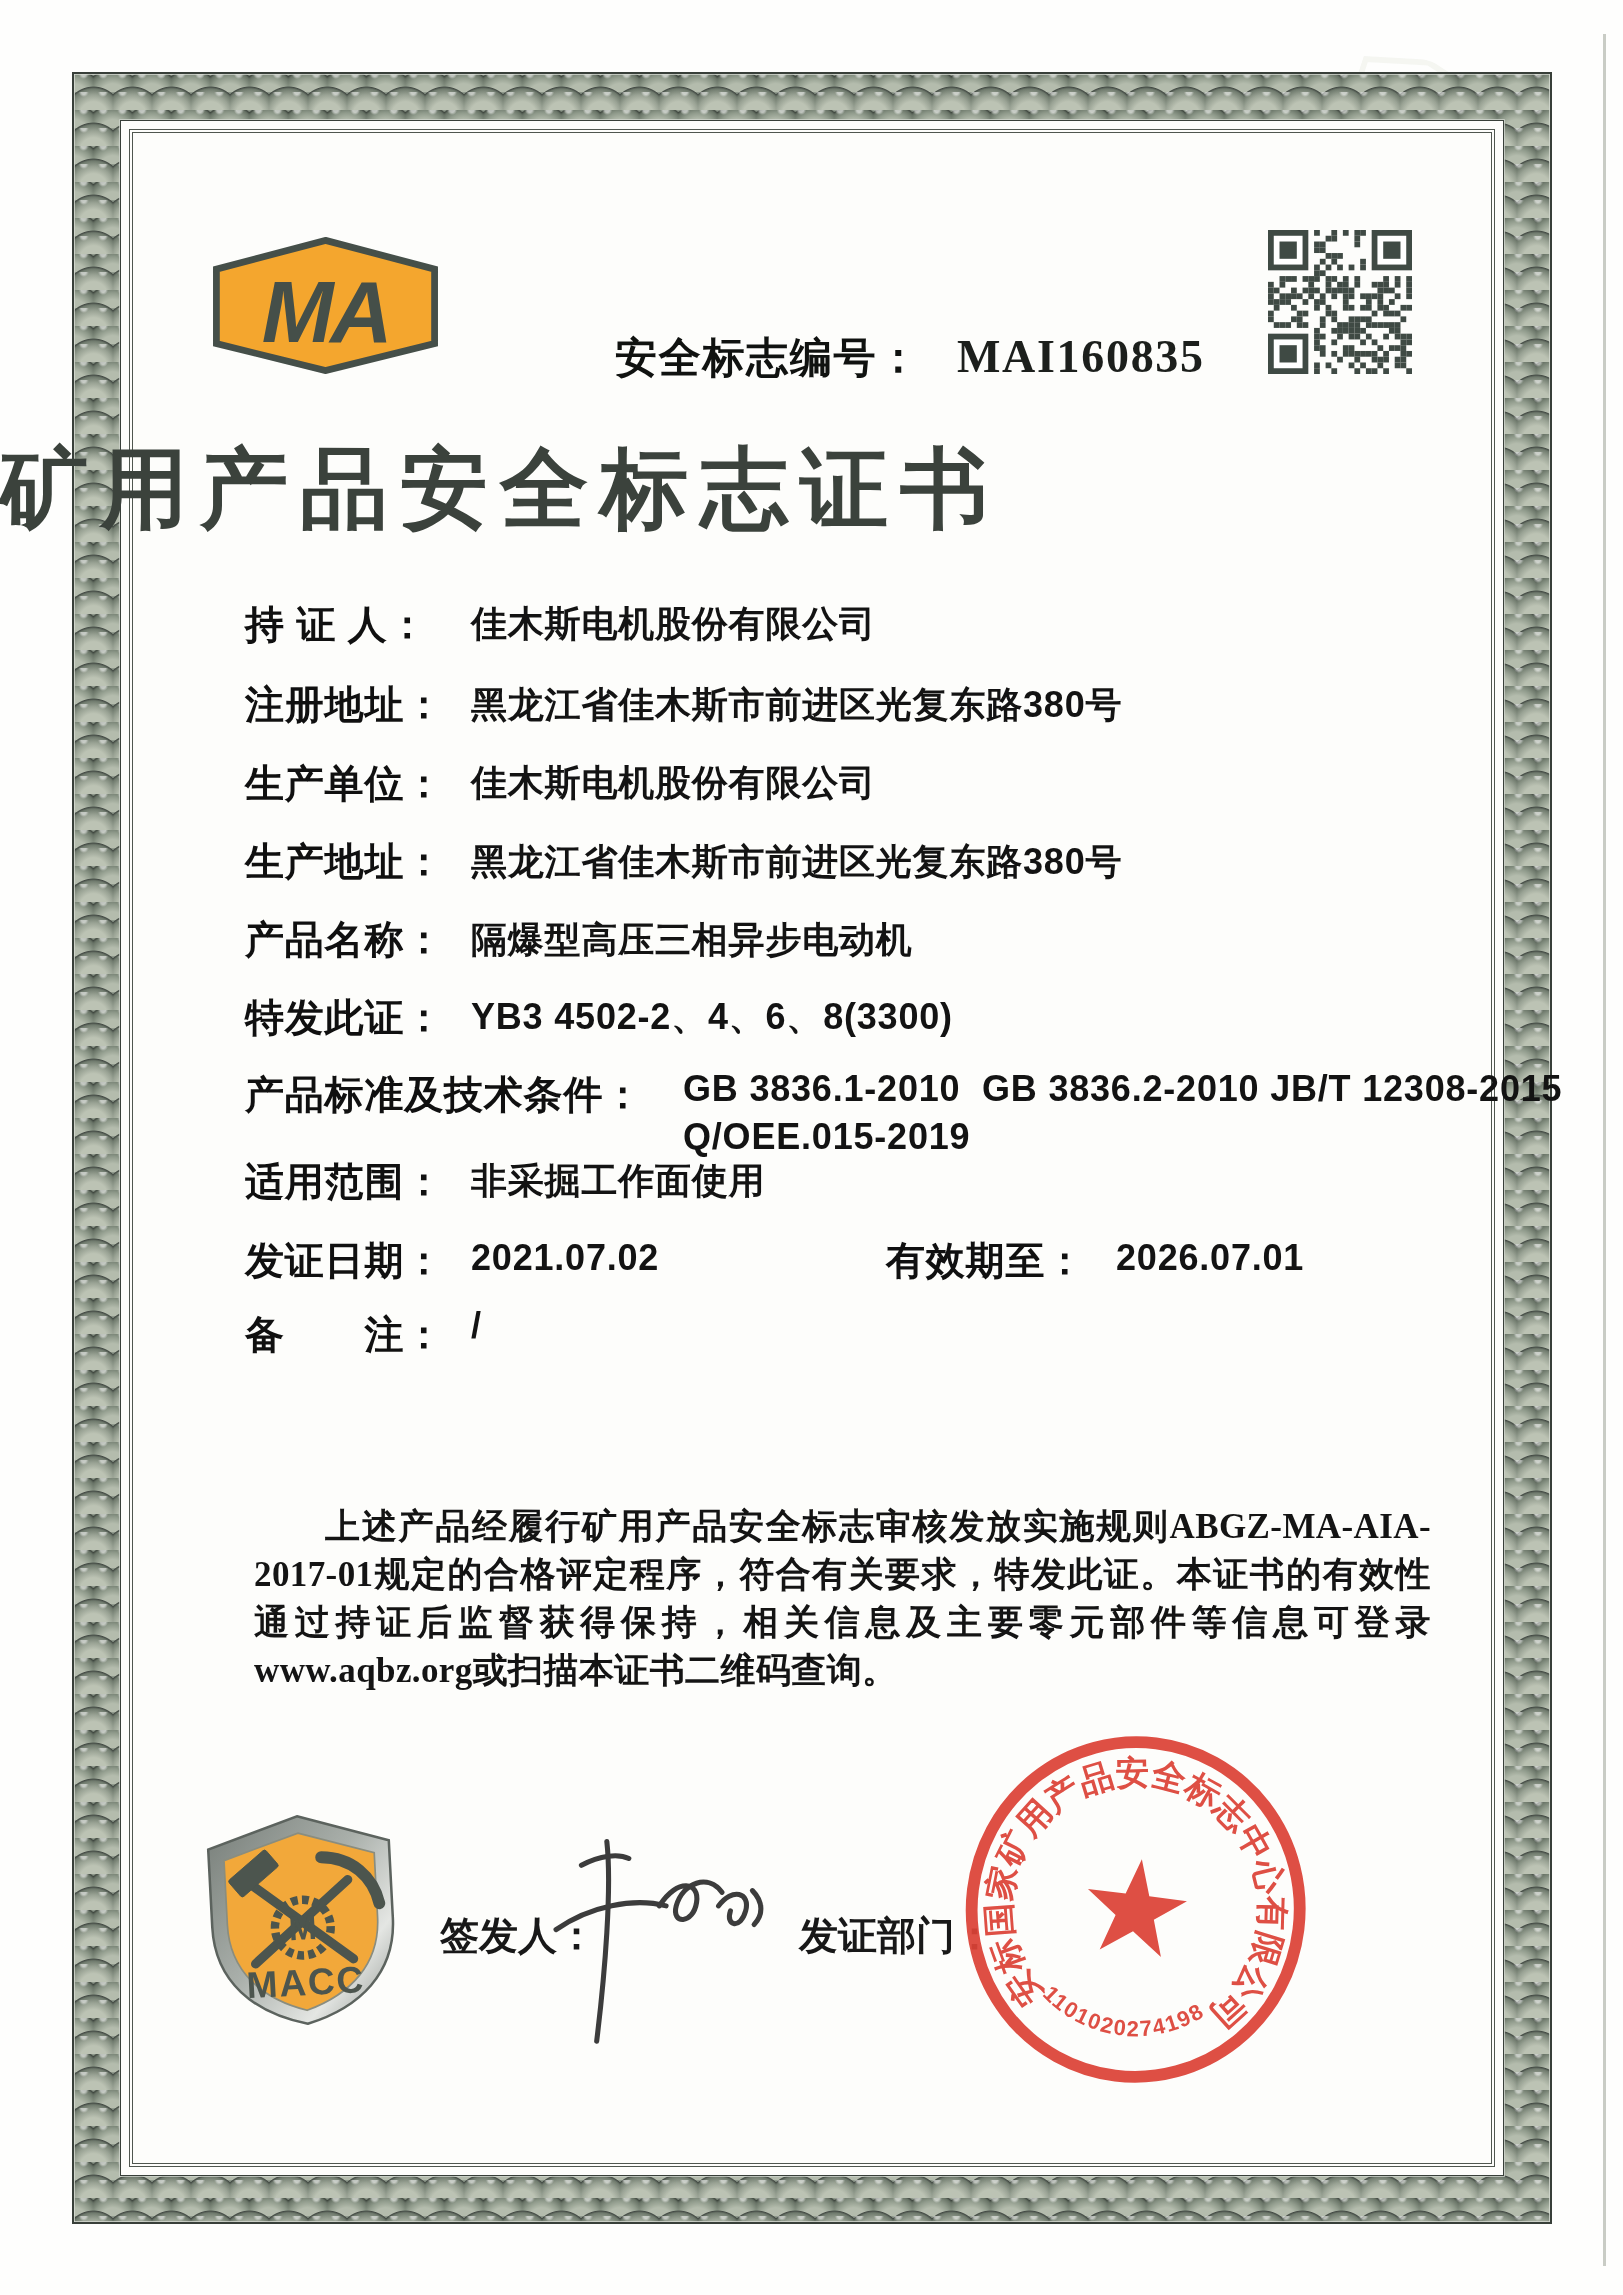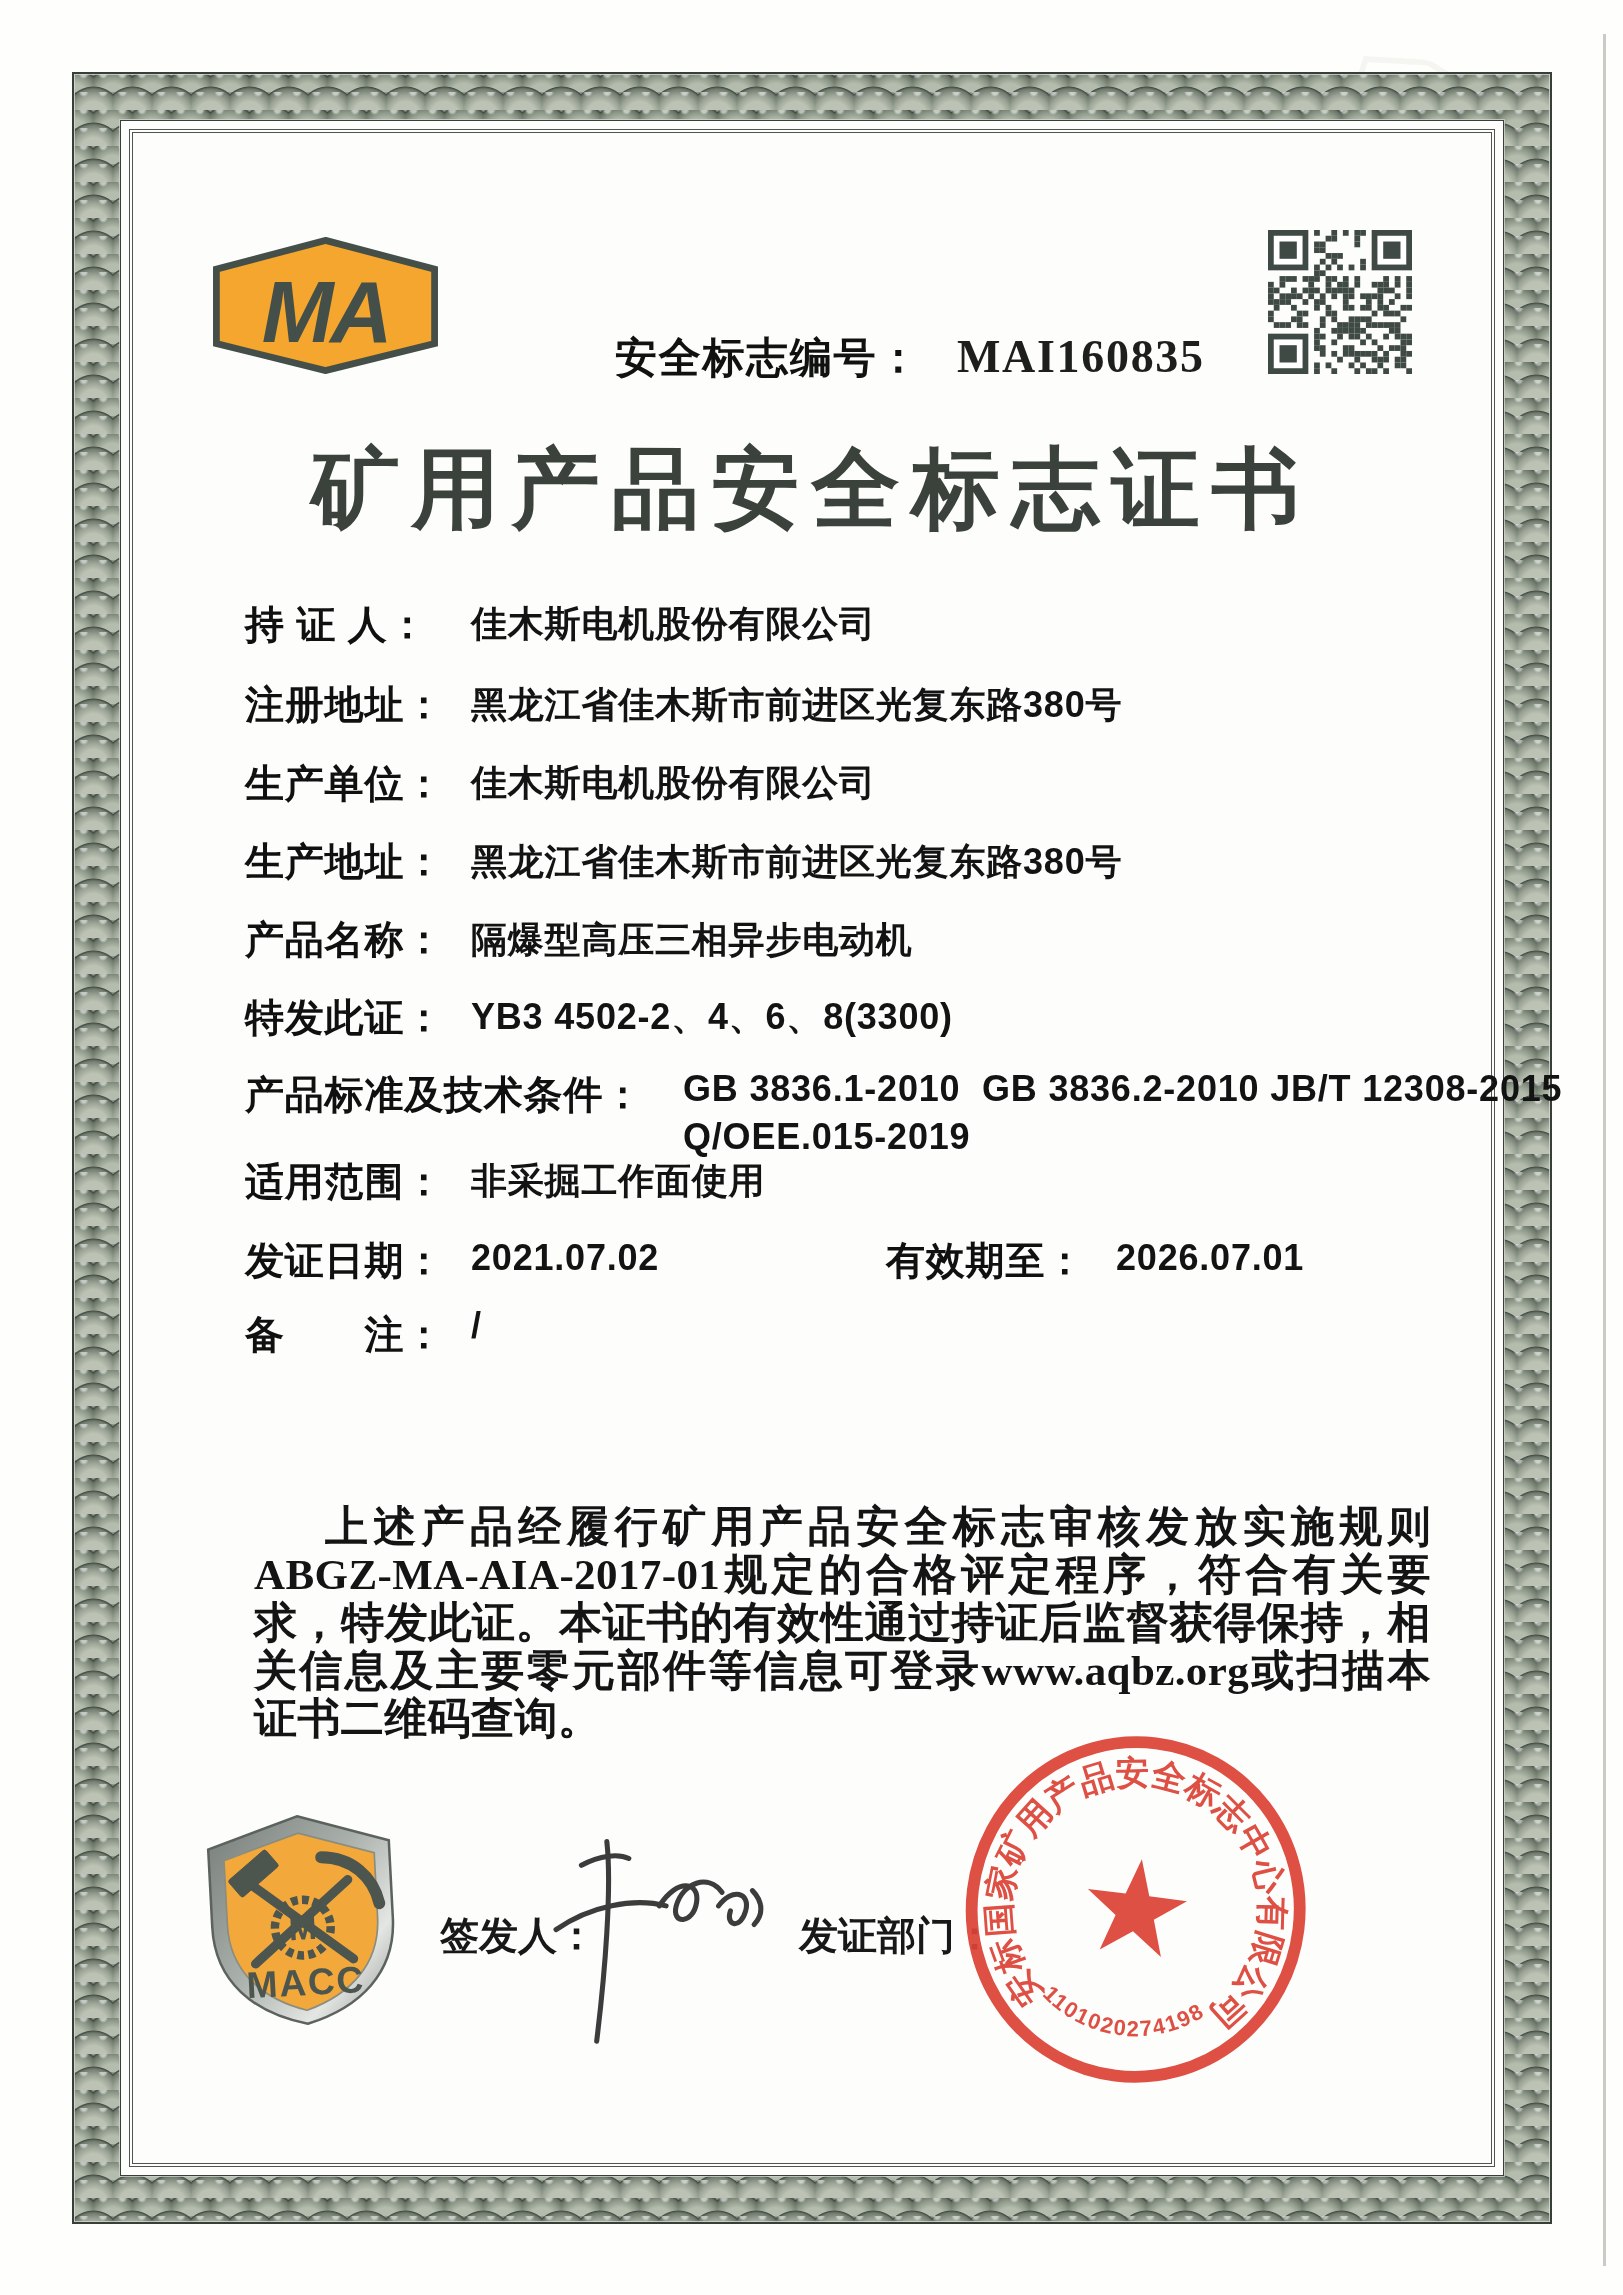--- a/index.html
+++ b/index.html
@@ -29,28 +29,28 @@
   .ghost svg{display:block;}
   .scanlines{position:absolute;left:144px;top:879px;width:1336px;height:609px;z-index:1;
     background:repeating-linear-gradient(0deg, rgba(205,208,200,.22) 0 1.7px, rgba(0,0,0,0) 1.7px 12.7px);}
   
   .content{position:absolute;inset:0;z-index:5;}
   .abs{position:absolute;}
   .hdr-row{left:615px;top:298px;display:flex;align-items:baseline;margin-top:32px;}
   .hdr-label{font-size:42px;font-weight:900;color:#101210;letter-spacing:1.7px;}
   .hdr-num{font-size:46px;font-family:"Liberation Serif",serif;font-weight:700;color:#1c1f1c;
     margin-left:36px;letter-spacing:1.7px;text-align:center;}
-  .title{left:0;top:430px;width:1623px;text-align:center;
+  .title{left:0;top:430px;width:1623px;text-align:left;
     font-family:"Liberation Serif",serif;font-weight:900;font-size:88px;
     color:#3b423c;letter-spacing:12px;}
   .flabel{font-size:39px;font-weight:900;color:#101010;letter-spacing:0.8px;white-space:pre;}
   .fvalue{font-size:36px;font-weight:700;color:#131313;letter-spacing:0.8px;white-space:pre;}
   .kai{font-family:Liberation Serif, serif;font-weight:600;}
   .statement{left:254px;top:1503px;width:1177px;font-family:"Liberation Serif",serif;
-    font-size:43px;line-height:48px;font-weight:600;color:#141414;text-align:justify;
+    font-size:35px;line-height:48px;font-weight:600;color:#141414;text-align:justify;
     text-indent:71px;letter-spacing:0.4px;}
   .sign-label{font-size:39px;font-weight:900;color:#181818;text-align:right;}
   
   .malogo{left:213px;top:237px;}
   .qr{left:1268px;top:230px;}
   .shield{left:201px;top:1811px;transform:rotate(-3deg);}
   .signature{left:534px;top:1828px;}
   .stamp{left:958px;top:1732px;transform:rotate(7deg);opacity:.93;}
 </style>
 </head>

